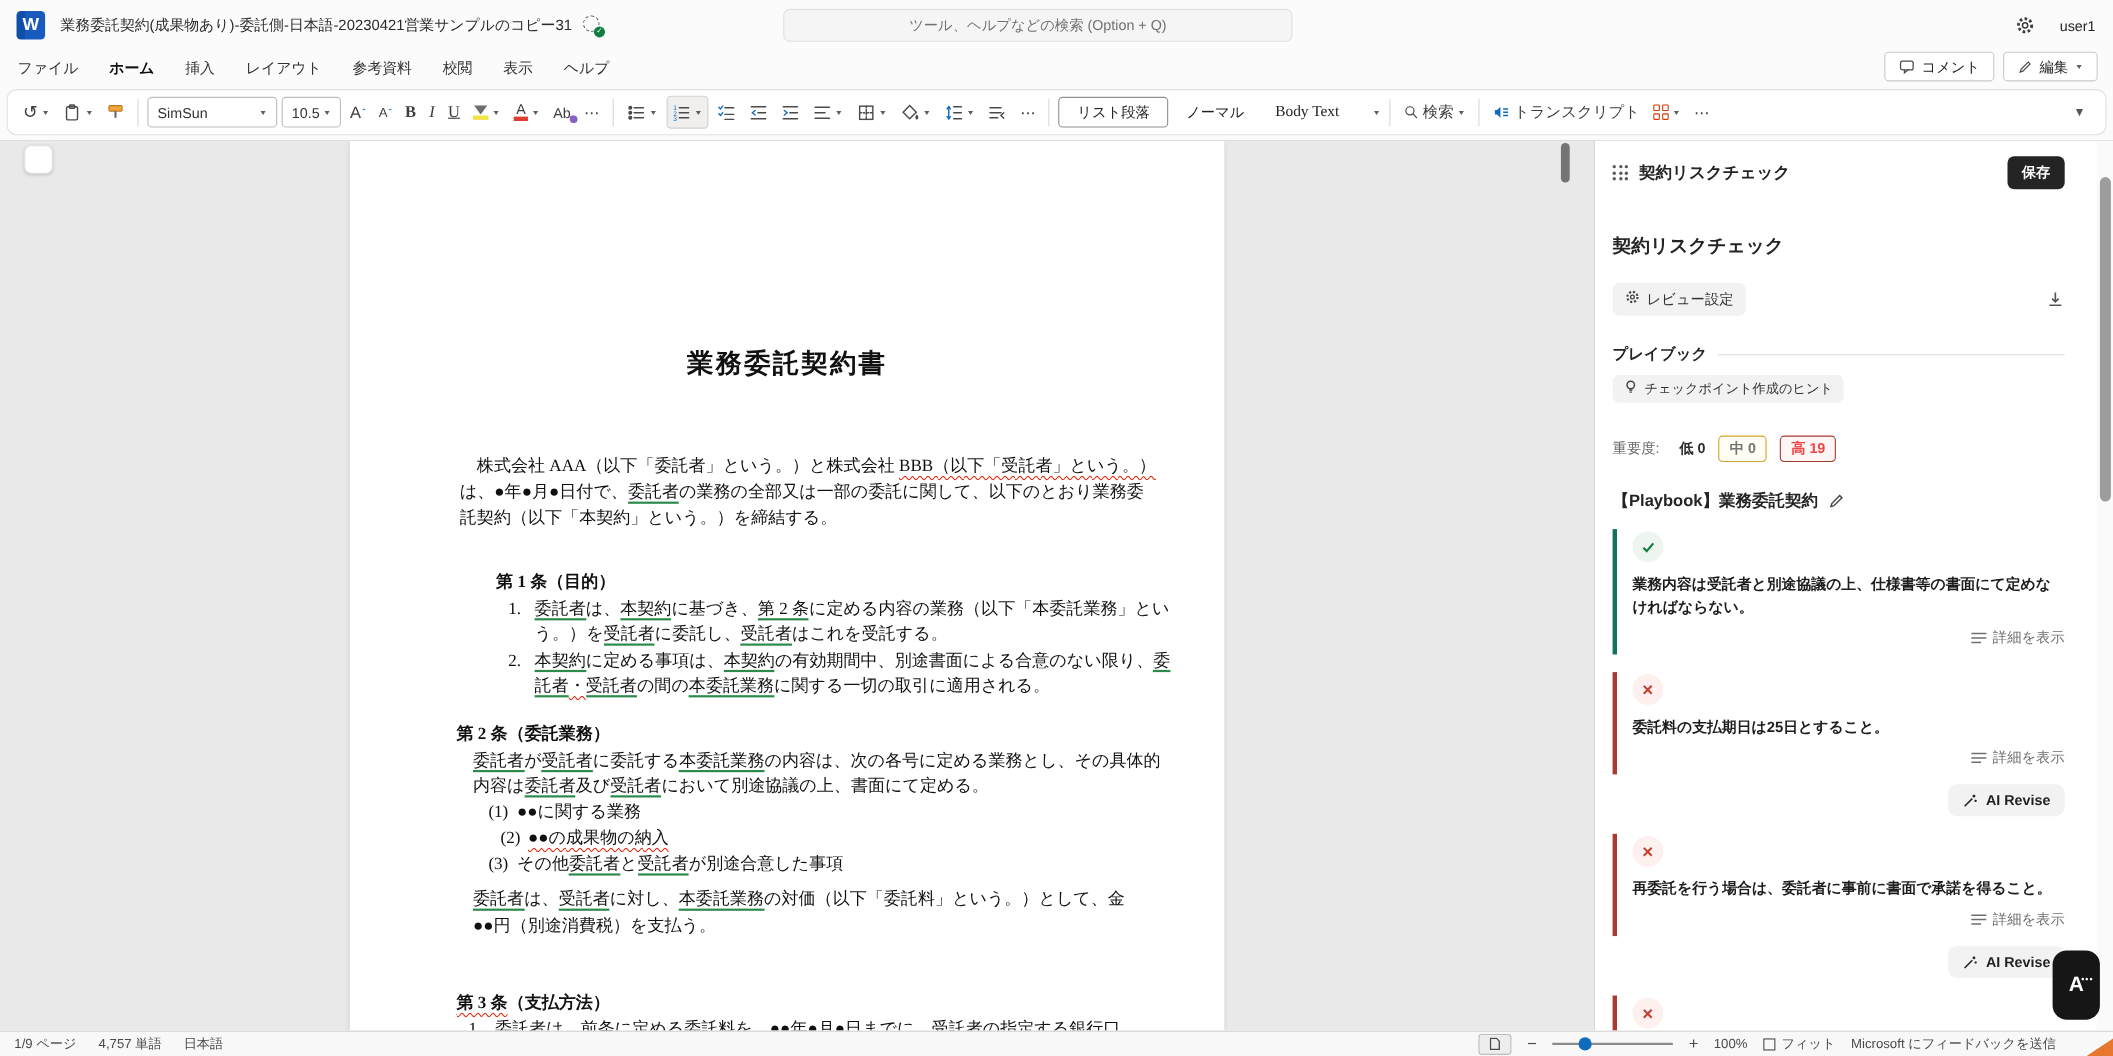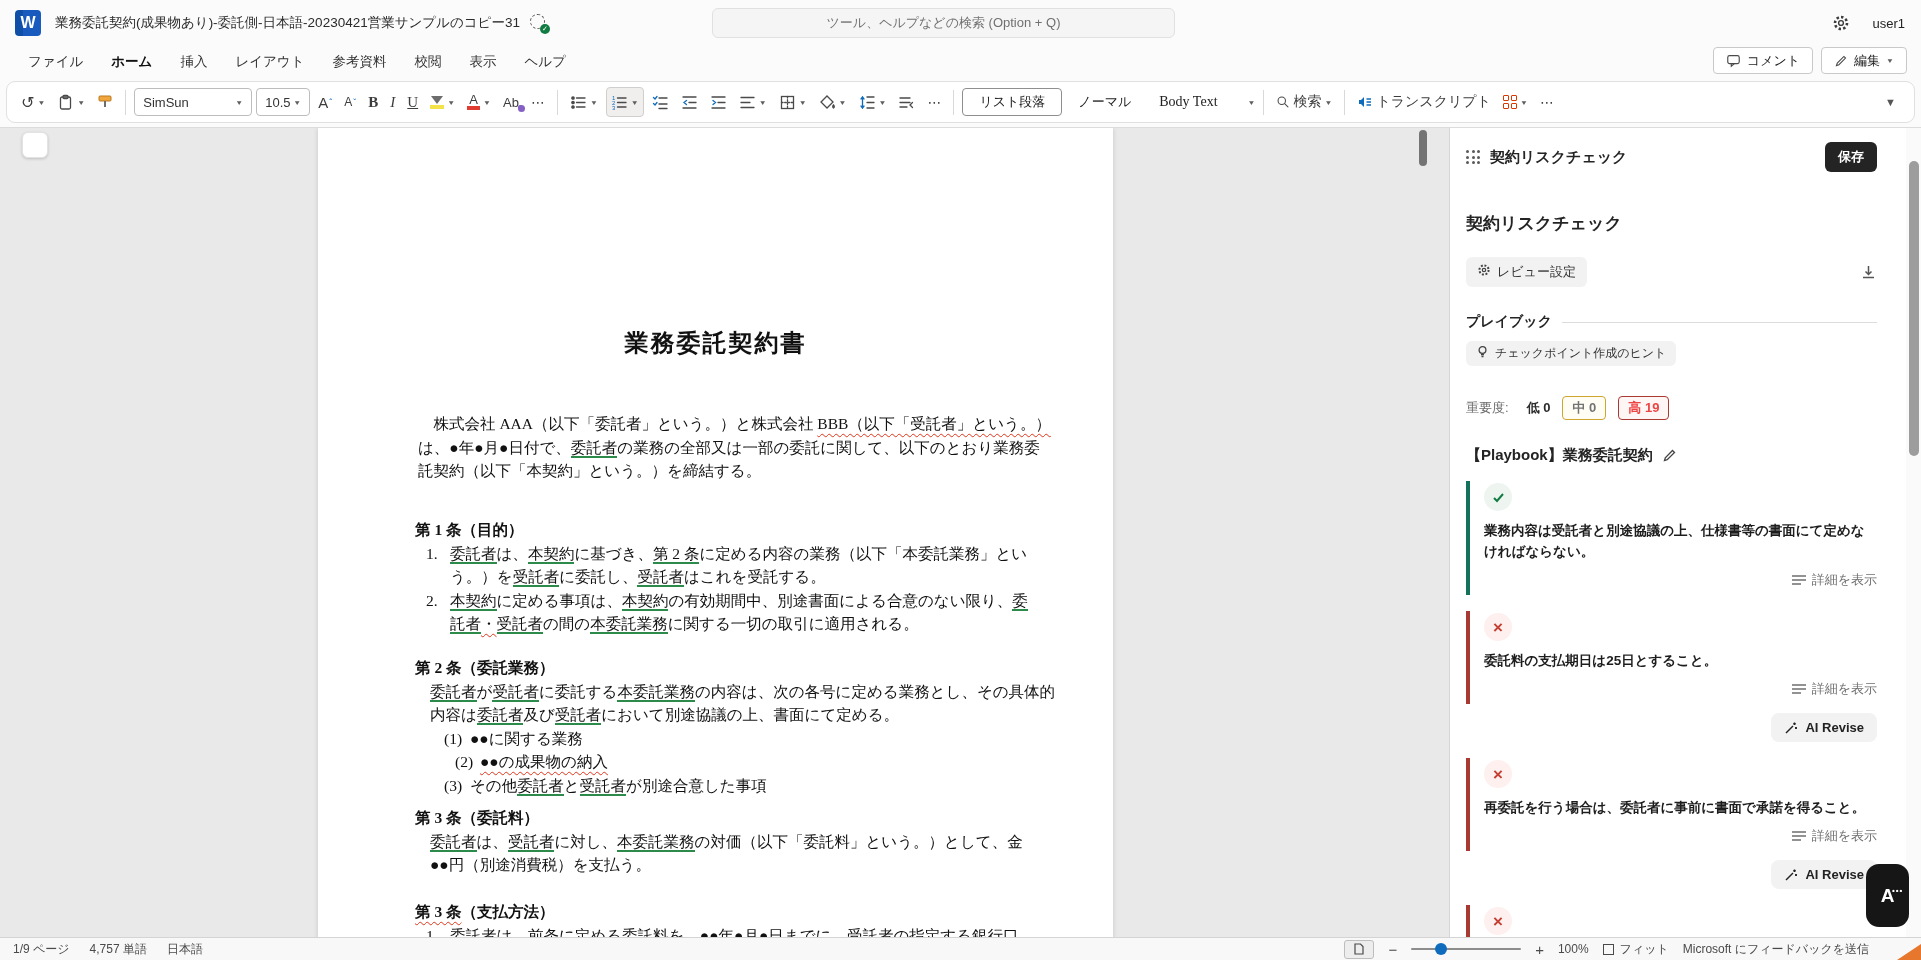--- a/index.html
+++ b/index.html
@@ -17,21 +17,21 @@
   .sync-badge { position:absolute; right:-2px; bottom:-2px; width:10px; height:10px; border-radius:50%;
     background:#107c41; color:#fff; font-size:7px; line-height:10px; text-align:center; }
   .searchbox { position:absolute; left:712px; top:8px; width:463px; height:30px; background:#f5f5f5;
     border:1px solid #e1e1e1; border-radius:6px; display:flex; align-items:center; justify-content:center;
     color:#707070; font-size:13px; }
   .tb-right { position:absolute; right:16px; top:0; height:46px; display:flex; align-items:center; gap:22px; }
   .gear-svg { width:18px; height:18px; }
   .user-label { font-size:13px; color:#242424; }
 
   
-  .menubar { height:32px; display:flex; align-items:center; padding-left:28px; position:relative; background:#fbfbfb; }
+  .menubar { height:32px; display:flex; align-items:center; padding-left:16px; position:relative; background:#fbfbfb; }
   .menu-items { display:flex; gap:28px; font-size:13.5px; color:#333; }
   .menu-items span { cursor:default; }
   .menu-items span.active { font-weight:bold; color:#111; }
   .menu-right { position:absolute; right:14px; top:1px; display:flex; gap:8px; }
   .chrome-btn { display:flex; align-items:center; gap:6px; border:1px solid #c9c9c9; background:#fff;
     border-radius:4px; height:27px; padding:0 12px; font-size:13px; color:#242424; }
 
   
   .ribbon-row { height:49px; background:#fbfbfb; padding:3px 6px 4px; }
   .ribbon-card { height:42px; background:#fff; border:1px solid #e0e0e0; border-radius:9px;
@@ -382,43 +382,42 @@
     </div>
     <div class="tb-btn">⋯</div>
     <span class="collapse-chev">▼</span>
   </div>
 </div>
 
 <div class="main">
   <div class="canvas">
     <div class="mini-btn"></div>
     <div class="page" id="doc-content">
-        <div class="blk blk-doc-title" style="top: 200px;">業務委託契約書</div>
+        <div class="blk blk-doc-title" style="top: 188px;">業務委託契約書</div>
         <div class="blk blk-para" style="top: 284px;">
           <div class="d-body"><span>　株式会社 AAA（以下「委託者」という。）と株式会社 </span><span class="u-r">BBB（以下「受託者」という。）</span></div>
           <div class="d-body"><span>は、●年●月●日付で、</span><span class="u-g">委託者</span><span>の業務の全部又は一部の委託に関して、以下のとおり業務委</span></div>
           <div class="d-body"><span>託契約（以下「本契約」という。）を締結する。</span></div>
         </div>
-        <div class="blk blk-article" style="top: 390px;">
+        <div class="blk blk-article" style="top: 390px; padding-left: 36px;">
           <div class="d-heading"><span>第 1 条（目的）</span></div>
           <div class="d-item lvl0"><span class="u-g">委託者</span><span>は、</span><span class="u-g">本契約</span><span>に基づき、</span><span class="u-g">第 2 条</span><span>に定める内容の業務（以下「本委託業務」とい</span><span class="marker">1.</span></div>
           <div class="d-item lvl0"><span>う。）を</span><span class="u-g">受託者</span><span>に委託し、</span><span class="u-g">受託者</span><span>はこれを受託する。</span></div>
           <div class="d-item lvl0"><span class="u-g">本契約</span><span>に定める事項は、</span><span class="u-g">本契約</span><span>の有効期間中、別途書面による合意のない限り、</span><span class="u-g">委</span><span class="marker">2.</span></div>
           <div class="d-item lvl0"><span class="u-g">託者</span><span class="u-r">・</span><span class="u-g">受託者</span><span>の間の</span><span class="u-g">本委託業務</span><span>に関する一切の取引に適用される。</span></div>
         </div>
         <div class="blk blk-article" style="top: 528px;">
           <div class="d-heading"><span>第 2 条（委託業務）</span></div>
           <div class="d-body"><span class="u-g">委託者</span><span>が</span><span class="u-g">受託者</span><span>に委託する</span><span class="u-g">本委託業務</span><span>の内容は、次の各号に定める業務とし、その具体的</span></div>
           <div class="d-body"><span>内容は</span><span class="u-g">委託者</span><span>及び</span><span class="u-g">受託者</span><span>において別途協議の上、書面にて定める。</span></div>
           <div class="d-item lvl1"><span>●●に関する業務</span><span class="marker">(1)</span></div>
           <div class="d-item lvl2"><span class="u-r">●●の成果物の納入</span><span class="marker">(2)</span></div>
           <div class="d-item lvl1"><span>その他</span><span class="u-g">委託者</span><span>と</span><span class="u-g">受託者</span><span>が別途合意した事項</span><span class="marker">(3)</span></div>
         </div>
         <div class="blk blk-article" style="top: 678px;">
-          <div class="d-heading"><span>第 3 条（委託料）</span></div>
           <div class="d-body"><span class="u-g">委託者</span><span>は、</span><span class="u-g">受託者</span><span>に対し、</span><span class="u-g">本委託業務</span><span>の対価（以下「委託料」という。）として、金</span></div>
           <div class="d-body"><span>●●円（別途消費税）を支払う。</span></div>
         </div>
         <div class="blk blk-article" style="top: 772px;">
           <div class="d-heading"><span class="u-r">第 3 条</span><span>（支払方法）</span></div>
           <div class="d-item lvl0"><span class="u-g">委託者</span><span>は、</span><span class="u-g">前条</span><span>に定める</span><span class="u-g">委託料</span><span>を、●●年●月●日までに、</span><span class="u-g">受託者</span><span>の指定する銀行口</span><span class="marker">1.</span></div>
         </div>
       </div>
     <div class="doc-scroll-thumb"></div>
   </div>

